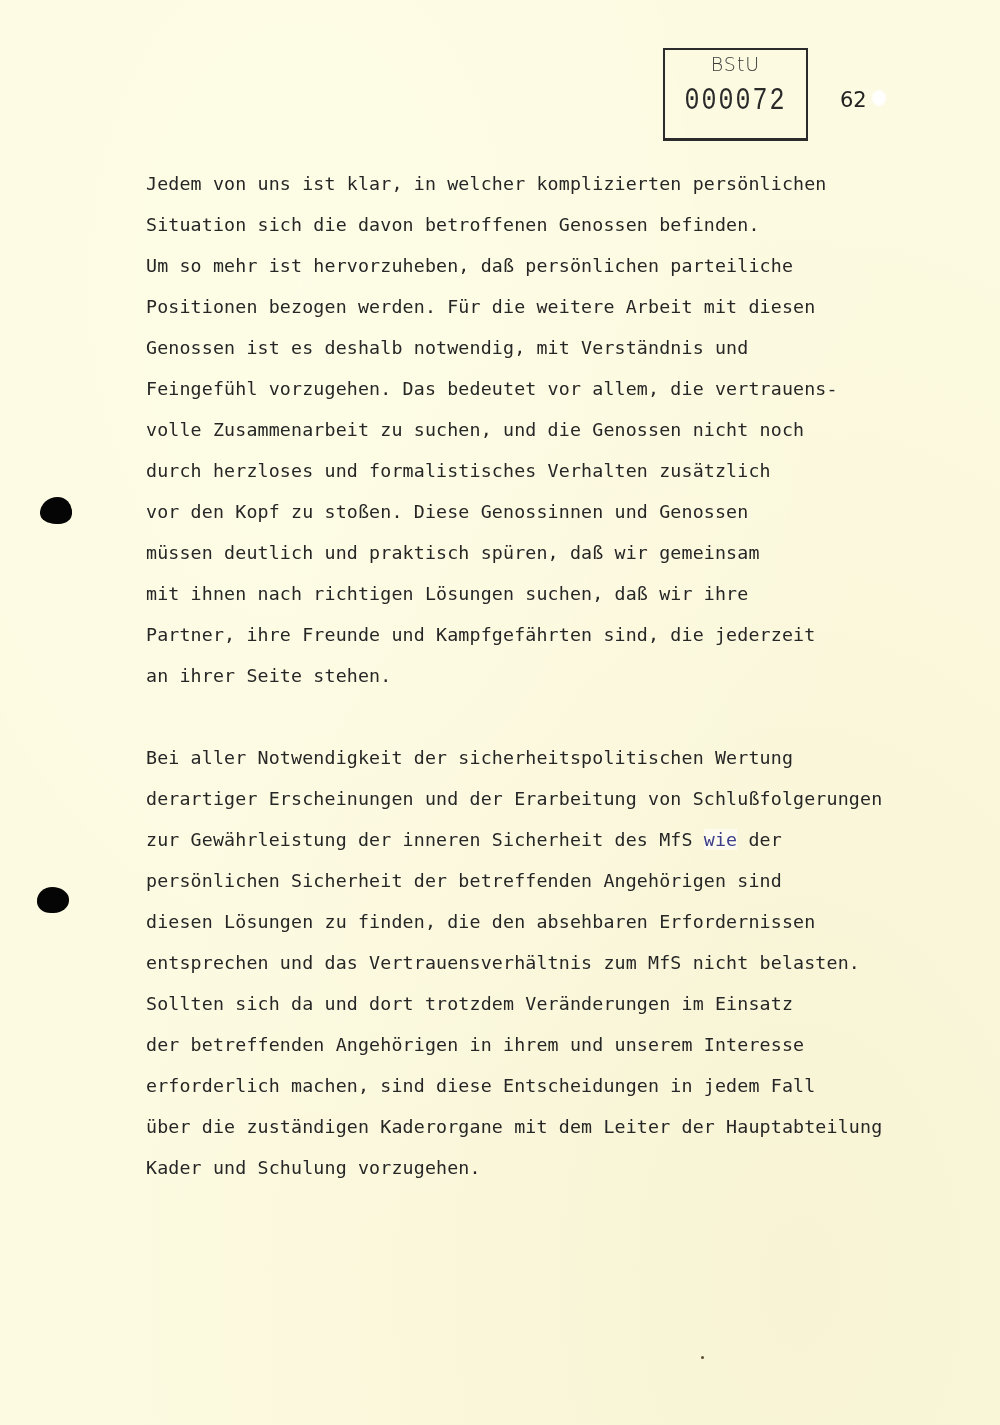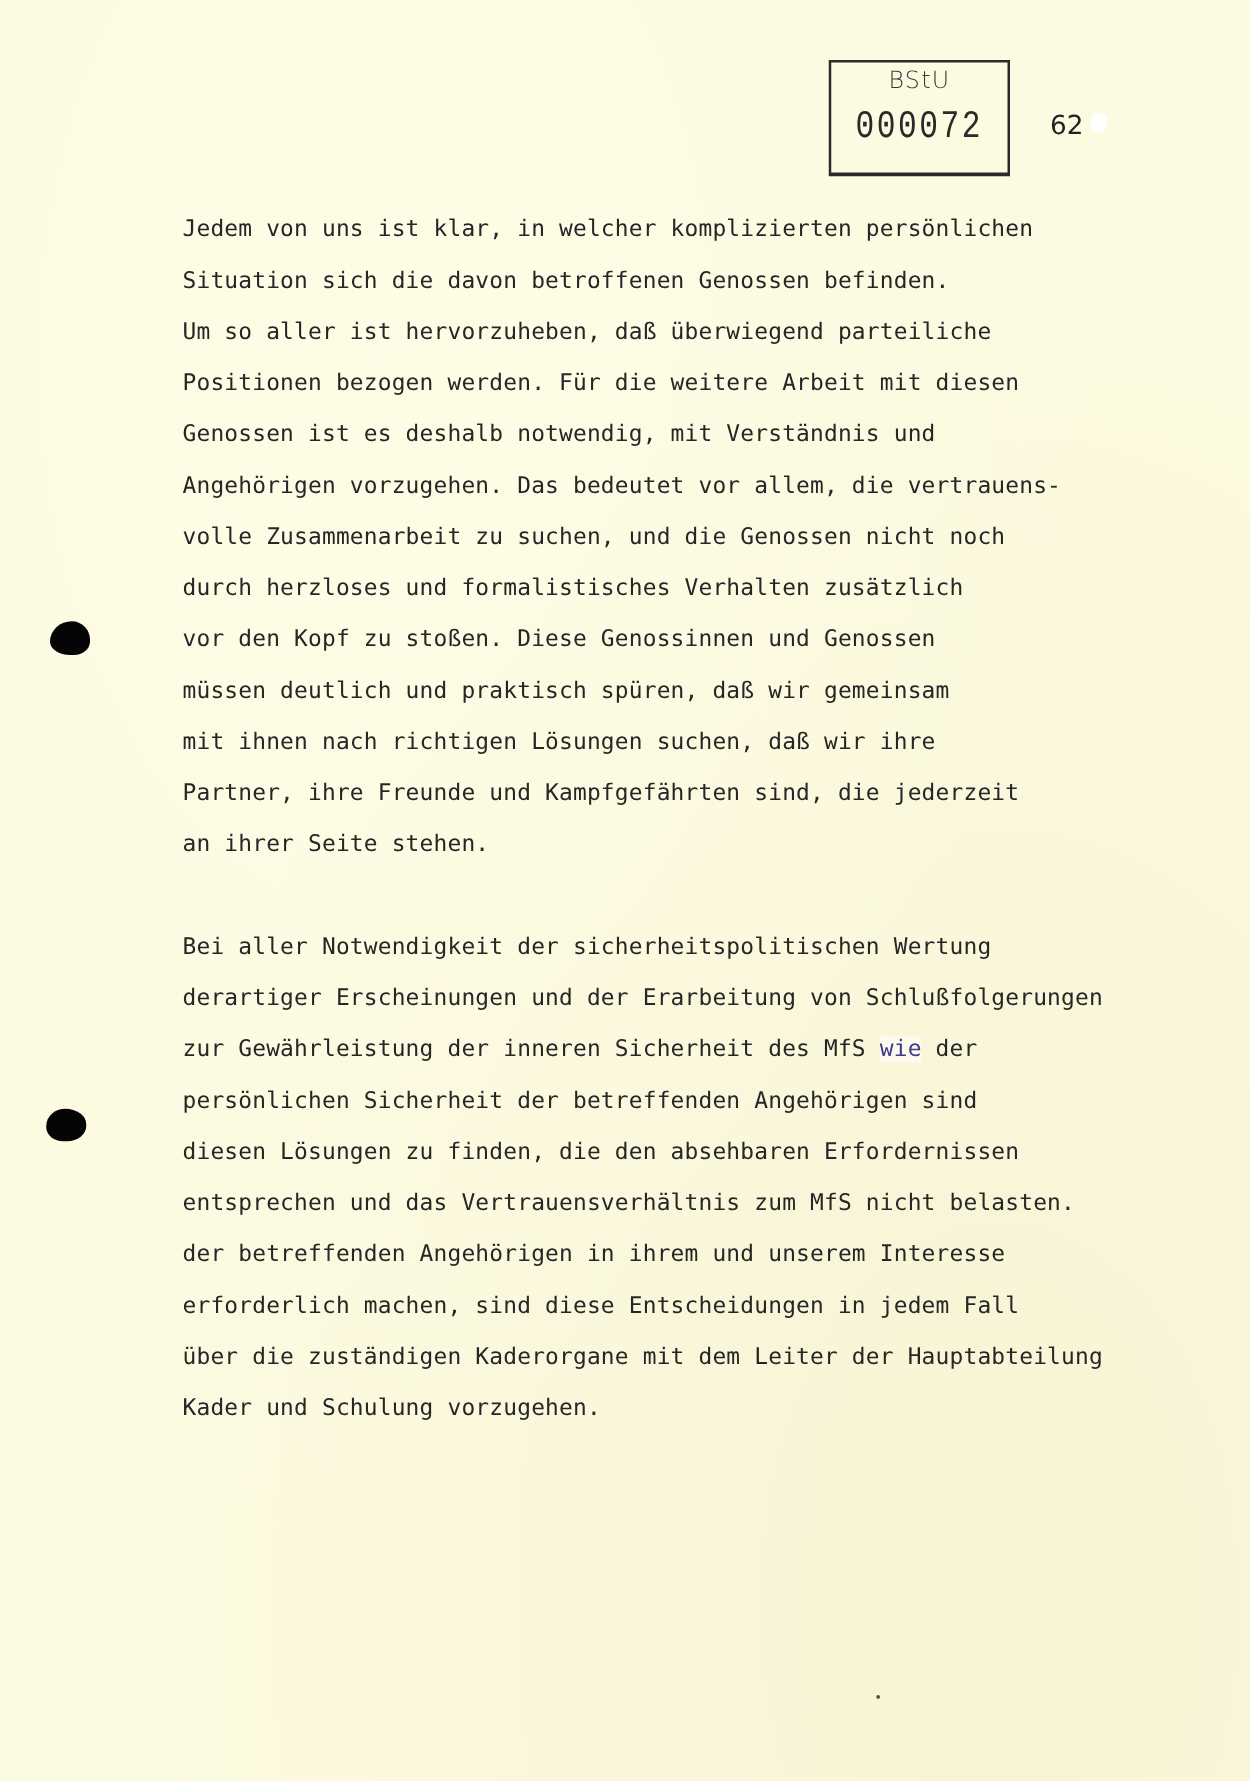--- a/index.html
+++ b/index.html
@@ -140,40 +140,41 @@
     <div class="stamp-number">000072</div>
   </div>
 
   <div class="page-number">62</div>
   <div class="white-blot"></div>
 
   <div class="body-text">
 
     <span class="line">Jedem von uns ist klar, in welcher komplizierten persönlichen</span>
     <span class="line">Situation sich die davon betroffenen Genossen befinden.</span>
-    <span class="line">Um so aller ist hervorzuheben, daß überwiegend parteiliche</span>
+    <span class="line">Um so mehr ist hervorzuheben, daß persönlichen parteiliche</span>
     <span class="line">Positionen bezogen werden. Für die weitere Arbeit mit diesen</span>
     <span class="line">Genossen ist es deshalb notwendig, mit Verständnis und</span>
-    <span class="line">Angehörigen vorzugehen. Das bedeutet vor allem, die vertrauens-</span>
+    <span class="line">Feingefühl vorzugehen. Das bedeutet vor allem, die vertrauens-</span>
     <span class="line">volle Zusammenarbeit zu suchen, und die Genossen nicht noch</span>
     <span class="line">durch herzloses und formalistisches Verhalten zusätzlich</span>
     <span class="line">vor den Kopf zu stoßen. Diese Genossinnen und Genossen</span>
     <span class="line">müssen deutlich und praktisch spüren, daß wir gemeinsam</span>
     <span class="line">mit ihnen nach richtigen Lösungen suchen, daß wir ihre</span>
     <span class="line">Partner, ihre Freunde und Kampfgefährten sind, die jederzeit</span>
     <span class="line">an ihrer Seite stehen.</span>
 
     <span class="para-gap"></span>
 
     <span class="line">Bei aller Notwendigkeit der sicherheitspolitischen Wertung</span>
     <span class="line">derartiger Erscheinungen und der Erarbeitung von Schlußfolgerungen</span>
     <span class="line"><span>zur Gewährleistung der inneren Sicherheit des MfS </span><span class="highlight-word">wie</span><span> der</span></span>
     <span class="line">persönlichen Sicherheit der betreffenden Angehörigen sind</span>
     <span class="line">diesen Lösungen zu finden, die den absehbaren Erfordernissen</span>
     <span class="line">entsprechen und das Vertrauensverhältnis zum MfS nicht belasten.</span>
+    <span class="line">Sollten sich da und dort trotzdem Veränderungen im Einsatz</span>
     <span class="line">der betreffenden Angehörigen in ihrem und unserem Interesse</span>
     <span class="line">erforderlich machen, sind diese Entscheidungen in jedem Fall</span>
     <span class="line">über die zuständigen Kaderorgane mit dem Leiter der Hauptabteilung</span>
     <span class="line">Kader und Schulung vorzugehen.</span>
   </div>
 
   <div class="punch-hole punch-top"></div>
   <div class="punch-hole punch-bottom"></div>
   <div class="speck"></div>
 </div>

